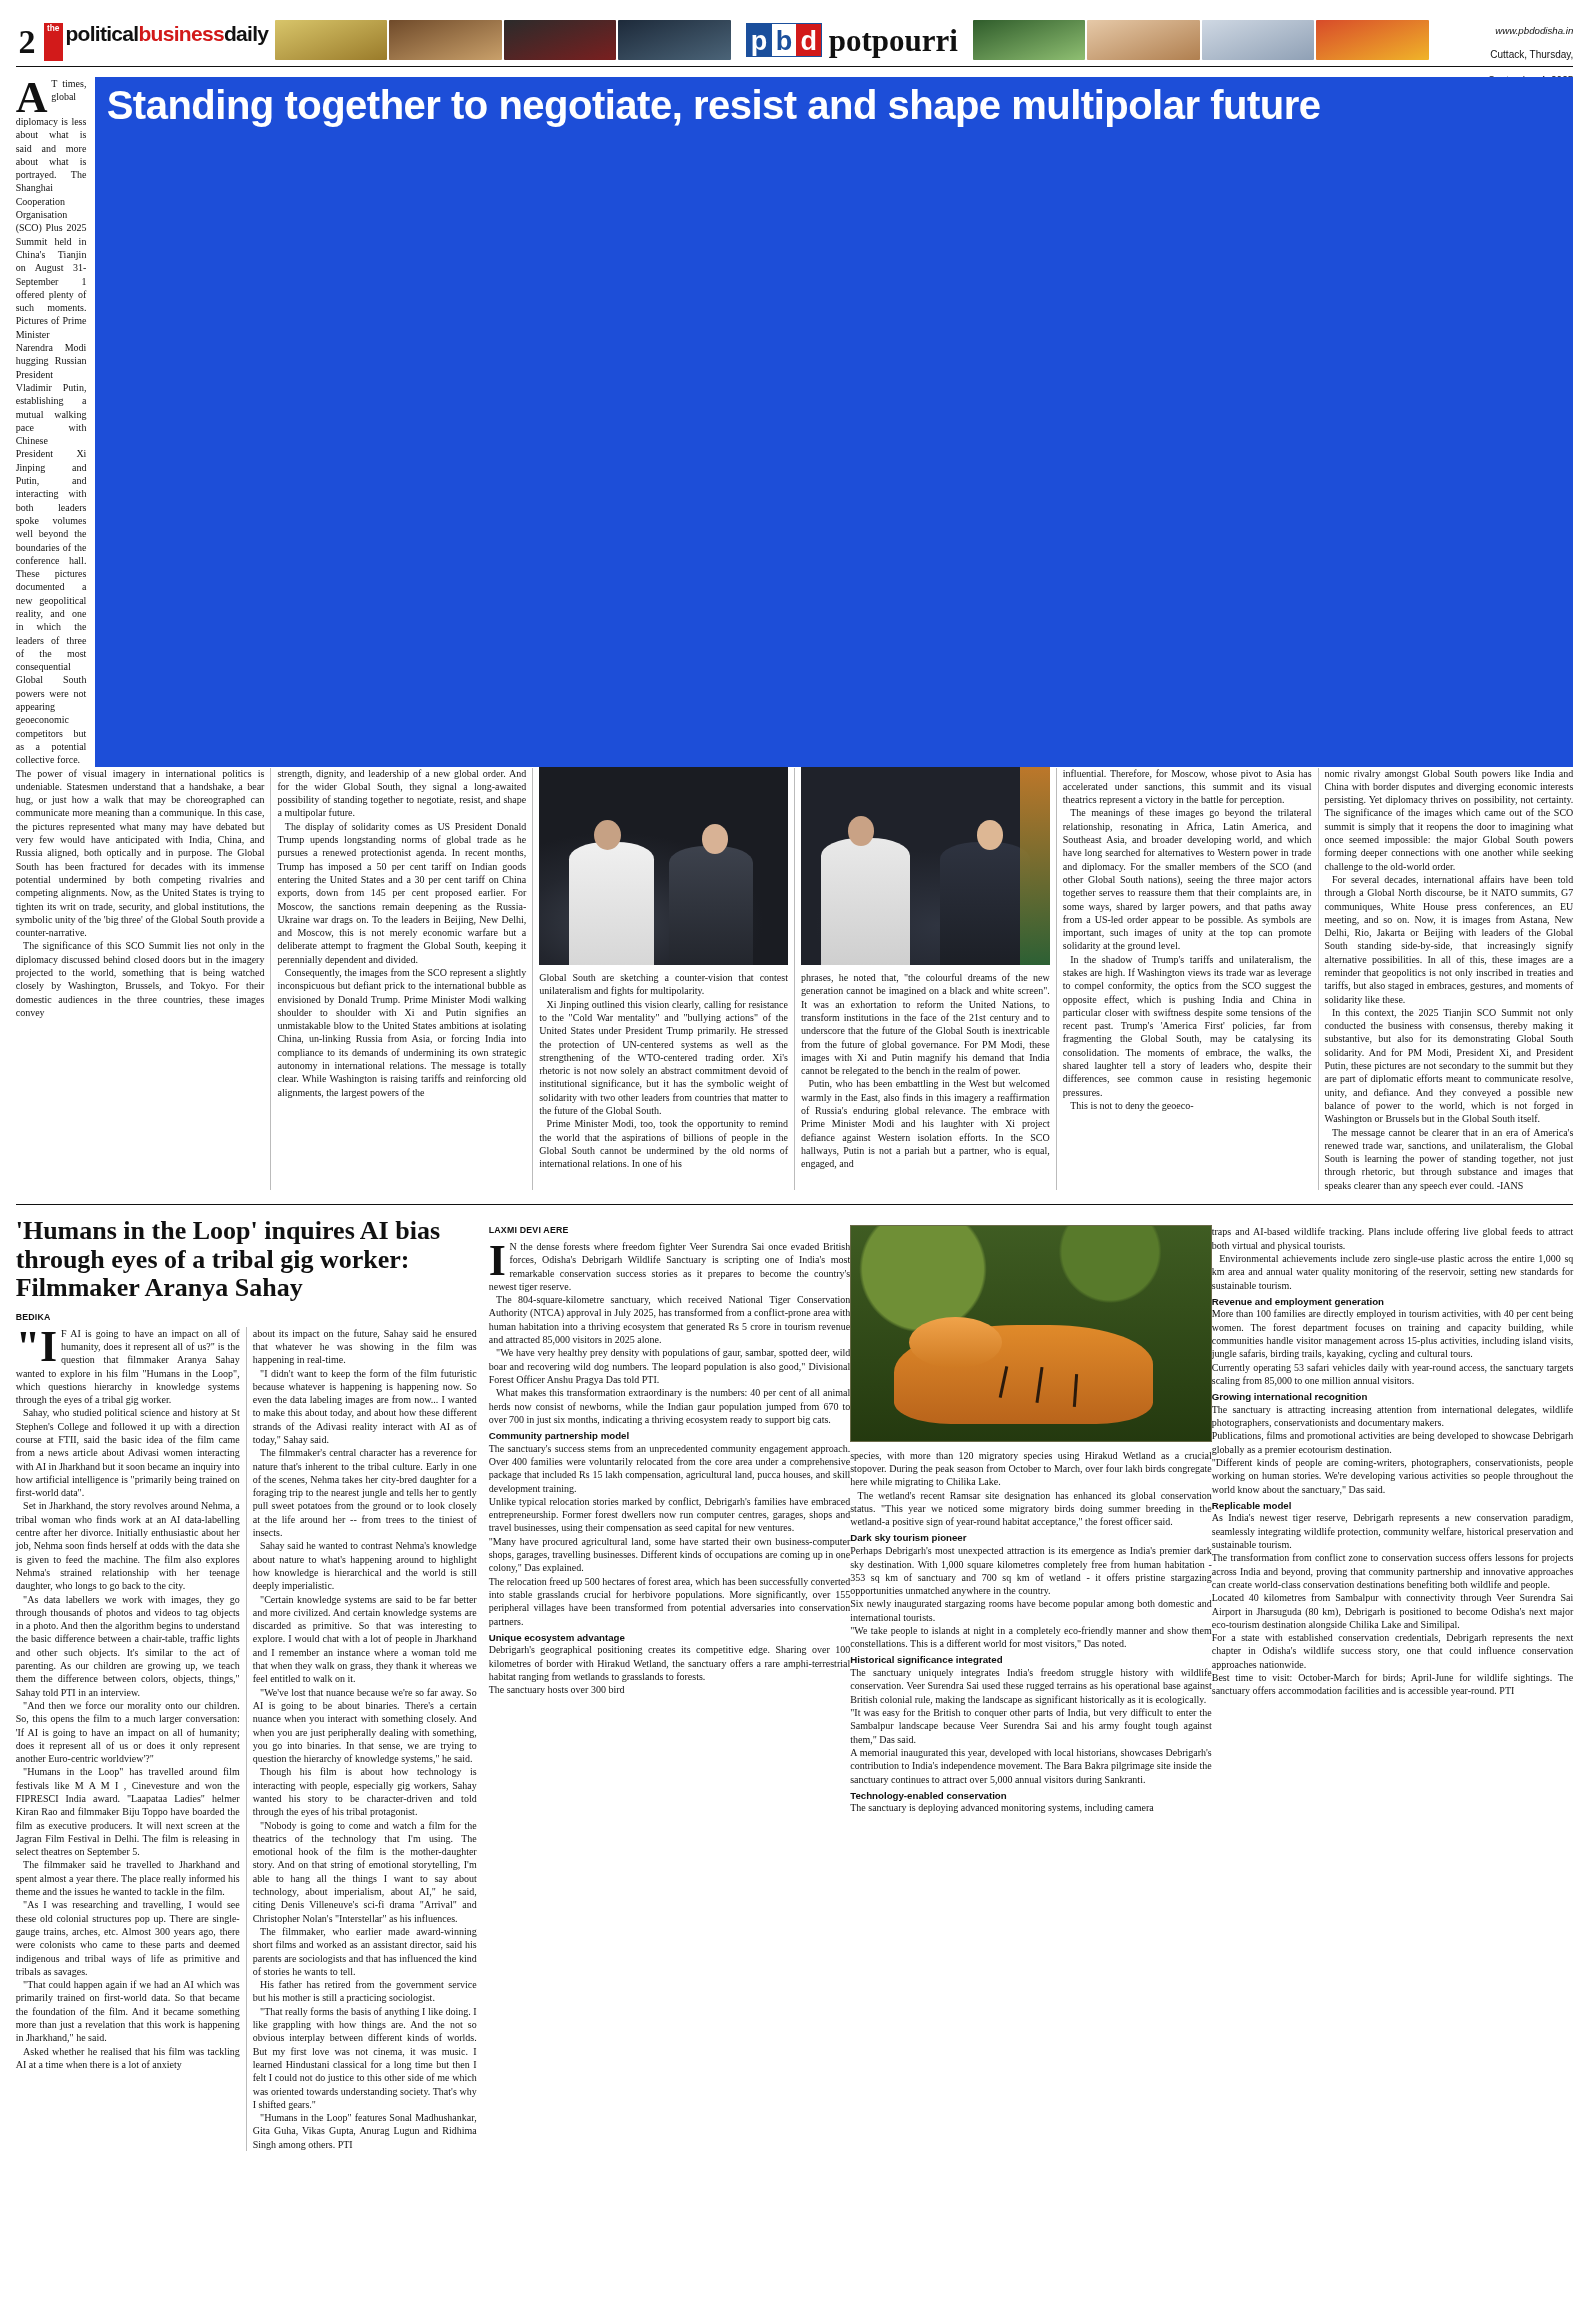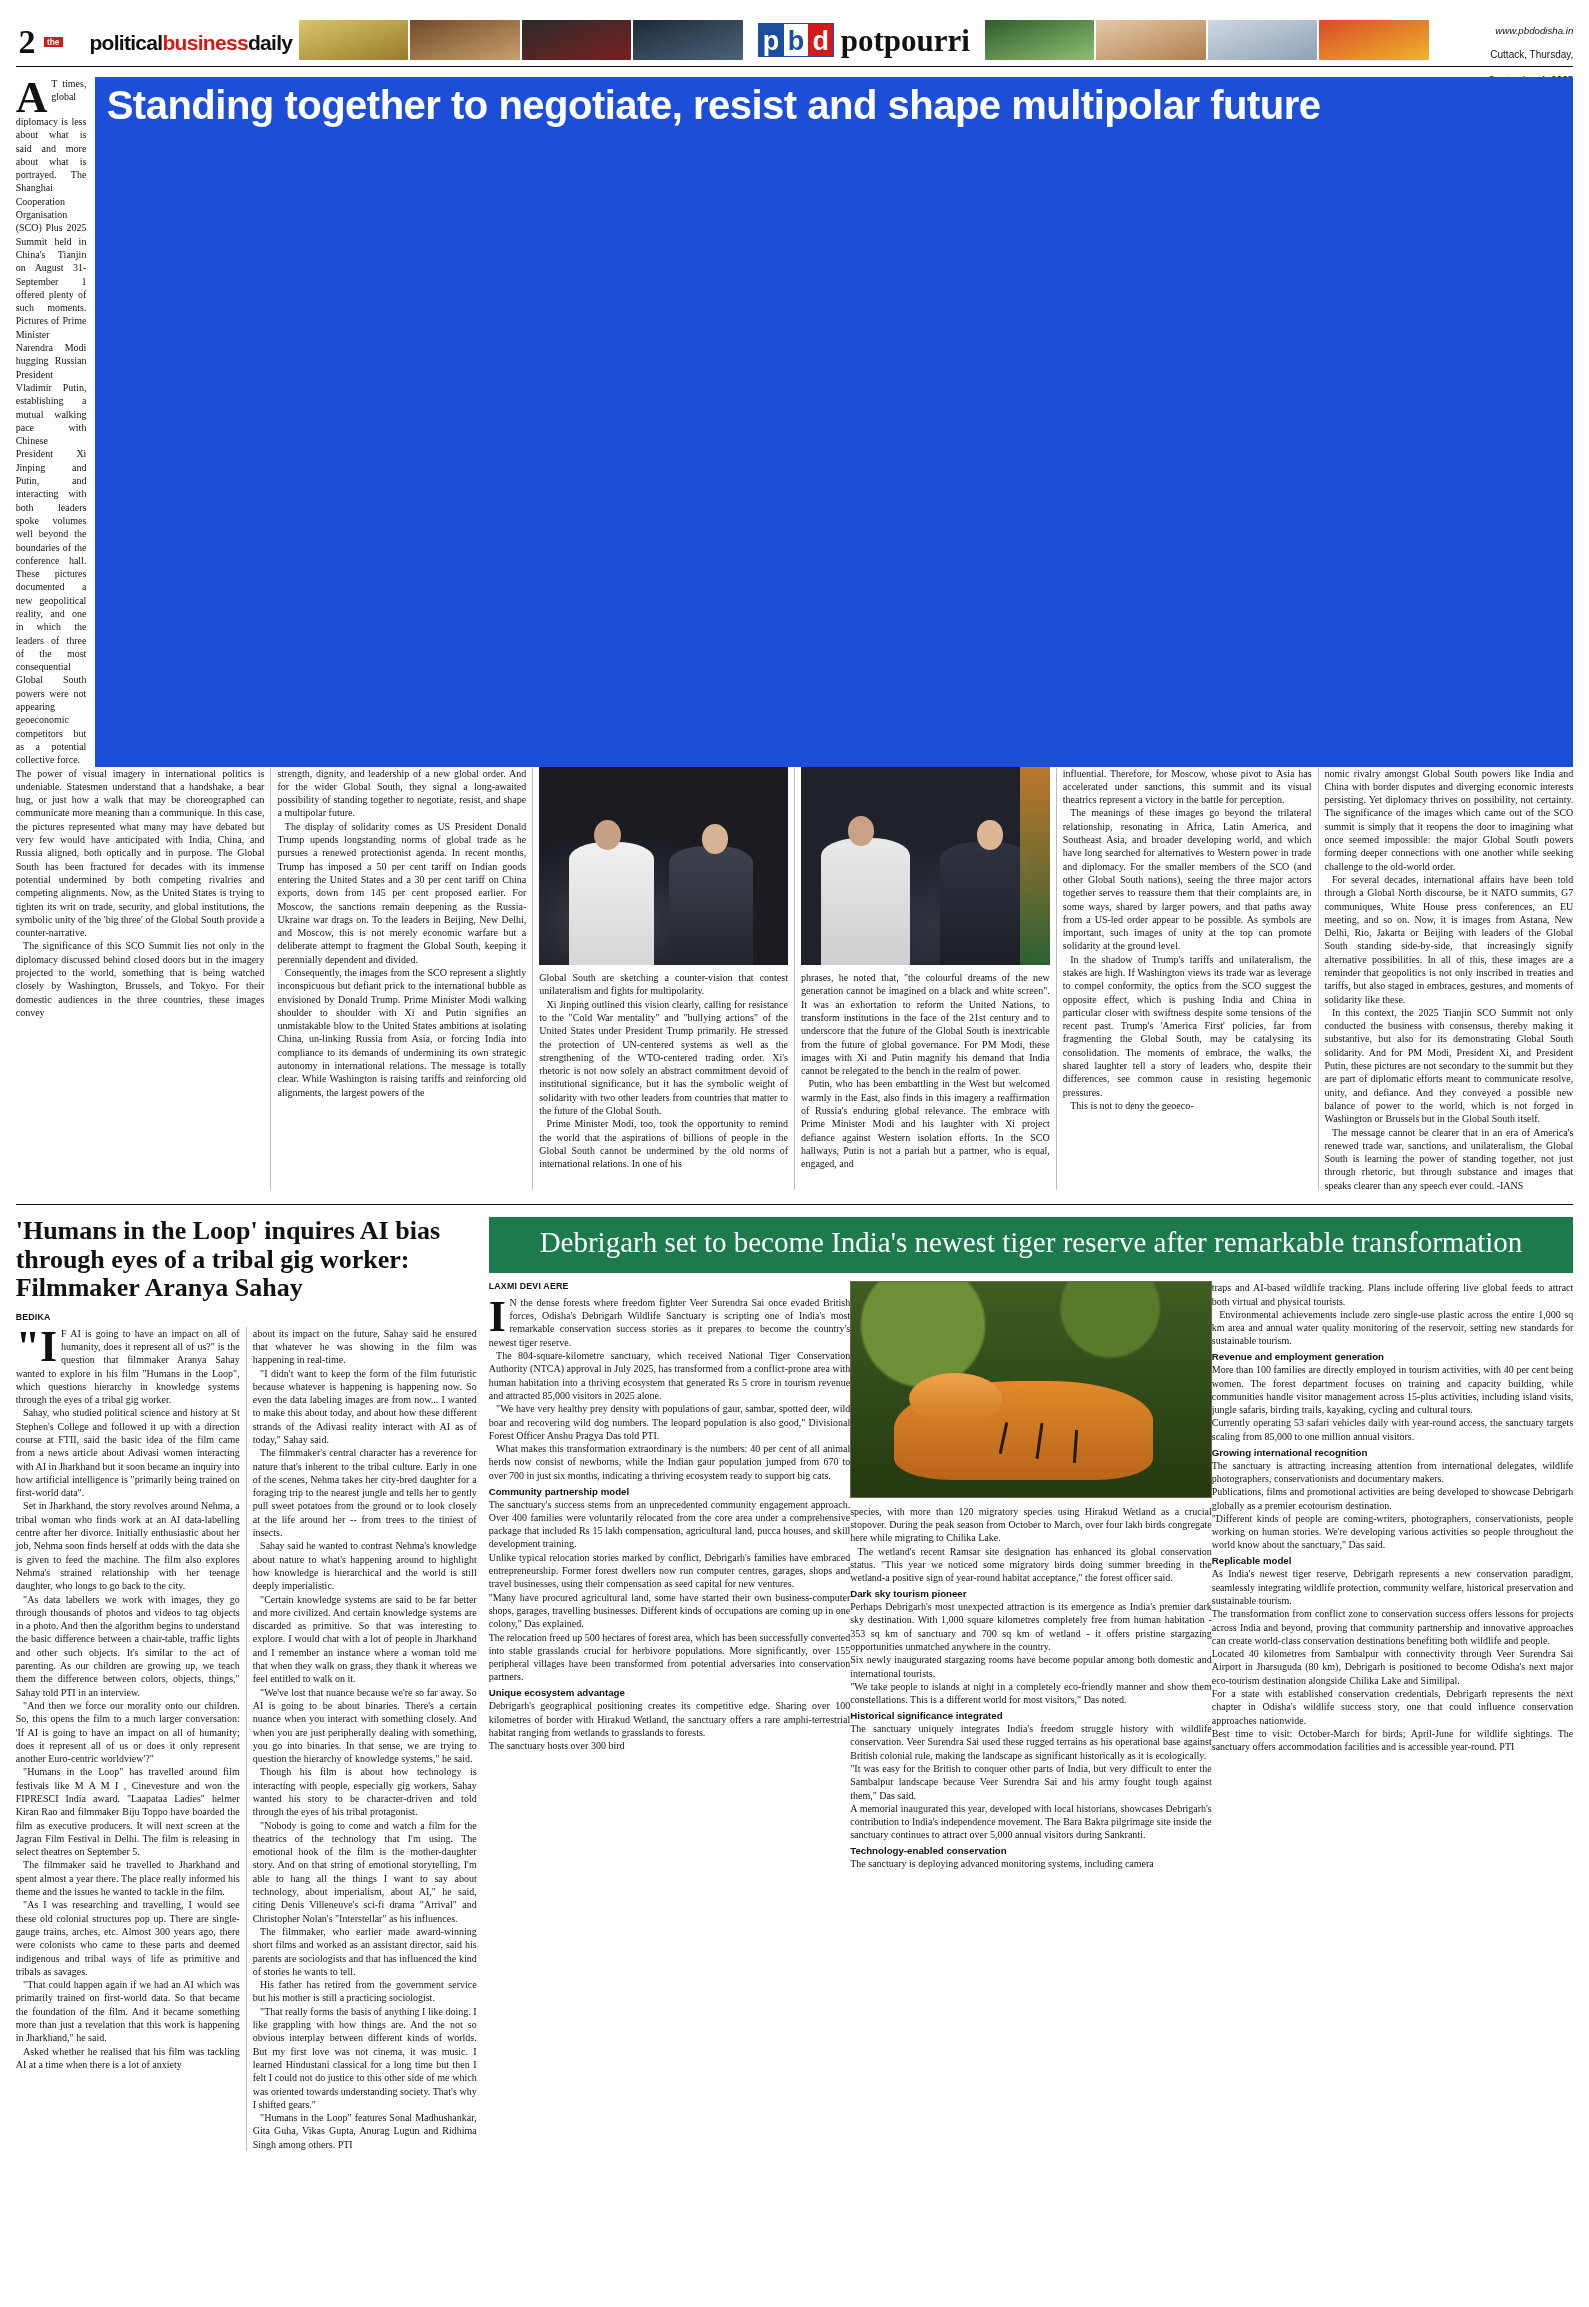--- a/index.html
+++ b/index.html
@@ -30,23 +30,21 @@
   .page-num {
     font-family: "Liberation Serif", serif;
     font-size: 34px;
     font-weight: bold;
     line-height: 1;
     padding: 12px 8.3px 0 2.8px;
     color: #111;
   }
   .mh-logo {
     display: flex;
-    align-items: center;
     padding-top: 10px;
-    gap: 24px;
   }
   .mh-logo .the-box {
     background: #d21a1a;
     color: #fff;
     font-family: "Liberation Sans", sans-serif;
     font-size: 8.3px;
     font-weight: bold;
     padding: 0.9px 3.2px;
     line-height: 1.05;
     text-align: center;
@@ -463,23 +461,20 @@
           <p class="body">"Nobody is going to come and watch a film for the theatrics of the technology that I'm using. The emotional hook of the film is the mother-daughter story. And on that string of emotional storytelling, I'm able to hang all the things I want to say about technology, about imperialism, about AI," he said, citing Denis Villeneuve's sci-fi drama "Arrival" and Christopher Nolan's "Interstellar" as his influences.</p>
           <p class="body">The filmmaker, who earlier made award-winning short films and worked as an assistant director, said his parents are sociologists and that has influenced the kind of stories he wants to tell.</p>
           <p class="body">His father has retired from the government service but his mother is still a practicing sociologist.</p>
           <p class="body">"That really forms the basis of anything I like doing. I like grappling with how things are. And the not so obvious interplay between different kinds of worlds. But my first love was not cinema, it was music. I learned Hindustani classical for a long time but then I felt I could not do justice to this other side of me which was oriented towards understanding society. That's why I shifted gears."</p>
           <p class="body">"Humans in the Loop" features Sonal Madhushankar, Gita Guha, Vikas Gupta, Anurag Lugun and Ridhima Singh among others. PTI</p>
         </div>
       </div>
     </div>
 
     <div class="bright">
-      <div class="tiger-head">
-        <h2>Debrigarh set to become India's newest tiger reserve after remarkable transformation</h2>
-      </div>
 
       <div class="br-cols">
 
         <div>
           <div class="byline">LAXMI DEVI AERE</div>
           <p class="body dropcap">IN the dense forests where freedom fighter Veer Surendra Sai once evaded British forces, Odisha's Debrigarh Wildlife Sanctuary is scripting one of India's most remarkable conservation success stories as it prepares to become the country's newest tiger reserve.</p>
           <p class="body">The 804-square-kilometre sanctuary, which received National Tiger Conservation Authority (NTCA) approval in July 2025, has transformed from a conflict-prone area with human habitation into a thriving ecosystem that generated Rs 5 crore in tourism revenue and attracted 85,000 visitors in 2025 alone.</p>
           <p class="body">"We have very healthy prey density with populations of gaur, sambar, spotted deer, wild boar and recovering wild dog numbers. The leopard population is also good," Divisional Forest Officer Anshu Pragya Das told PTI.</p>
           <p class="body">What makes this transformation extraordinary is the numbers: 40 per cent of all animal herds now consist of newborns, while the Indian gaur population jumped from 670 to over 700 in just six months, indicating a thriving ecosystem ready to support big cats.</p>
 

